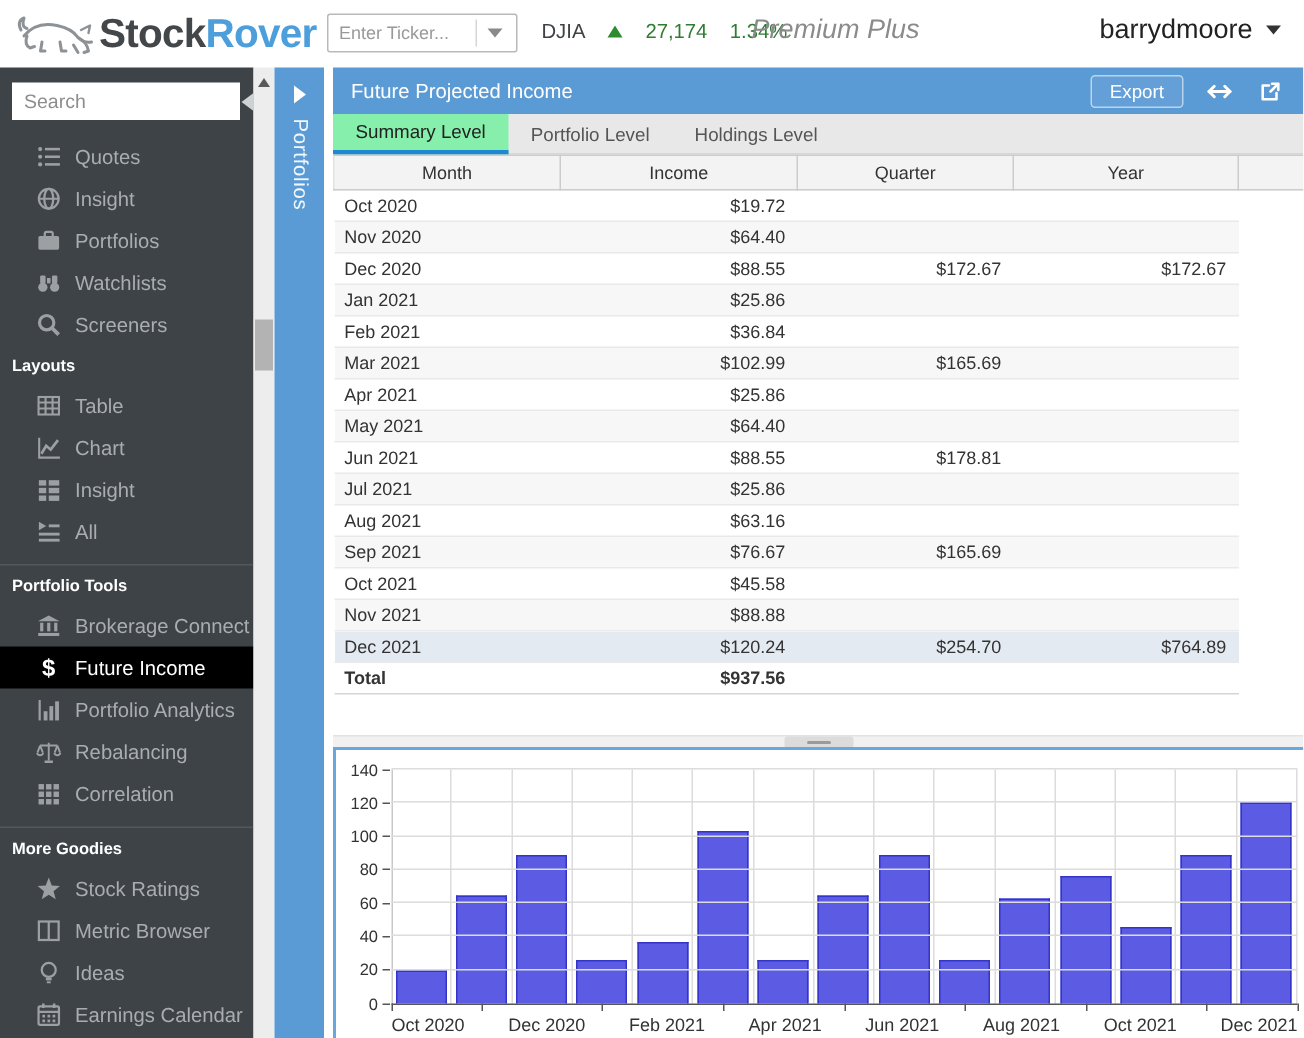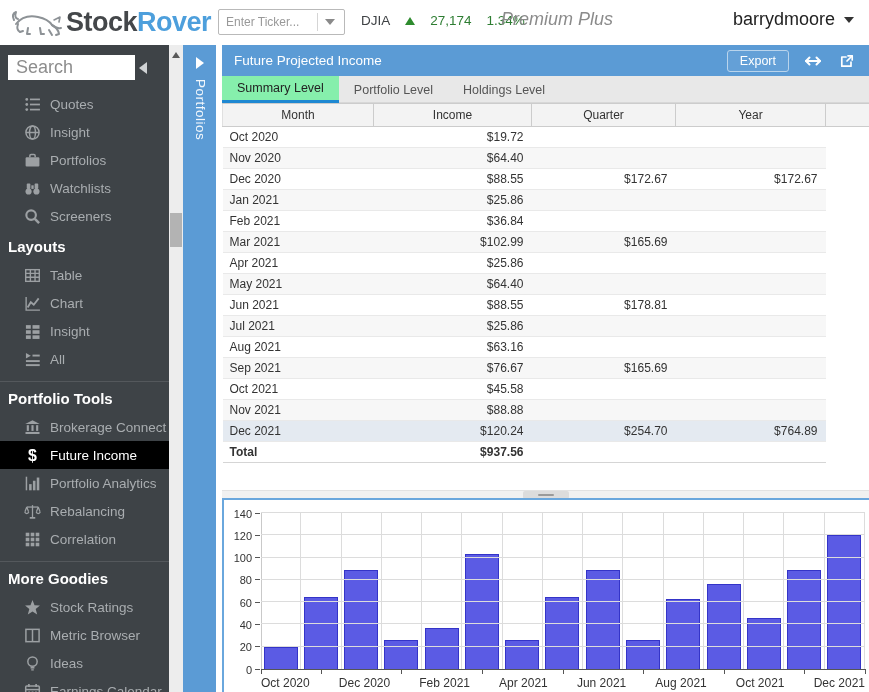--- a/index.html
+++ b/index.html
@@ -24,30 +24,30 @@
   .up-tri { width:0; height:0; border-left:5px solid transparent; border-right:5px solid transparent; border-bottom:8px solid #2e8b2e; display:inline-block; }
   .djia-val, .djia-pct { color:#2e7d32; }
   .plan { position:absolute; right:256px; top:9px; font-size:18px; font-style:italic; color:#8b8b8b; }
   .user { position:absolute; right:15px; top:9px; display:flex; align-items:center; cursor:pointer; }
   .user-name { font-size:18px; color:#222; }
   .user .caret-down { border-top-color:#333; margin-left:9px; }
 
   
   .sidebar { position:absolute; left:0; top:45px; width:169px; height:647px; background:#3e4347; color:#a9adb0; overflow:hidden; }
   .search-row { display:flex; align-items:center; padding:10px 0 6px 8px; }
-  .search-row input { width:127px; height:25px; border:none; outline:none; padding-left:8px; font-size:18px; color:#333; font-family:"Liberation Sans", sans-serif; }
+  .search-row input { width:152px; height:25px; border:none; outline:none; padding-left:8px; font-size:13px; color:#333; font-family:"Liberation Sans", sans-serif; }
   .search-row input::placeholder { color:#8d8d8d; }
   .collapse-btn { width:16px; height:25px; display:flex; align-items:center; justify-content:center; cursor:pointer; }
   .tri-left { width:0; height:0; border-top:6px solid transparent; border-bottom:6px solid transparent; border-right:8px solid #cfd2d4; }
   .nav { padding-top:4px; }
   .nav-item { display:flex; align-items:center; height:28px; padding-left:24px; font-size:13.5px; cursor:pointer; }
   .nav-item .ic { width:17px; height:17px; display:inline-flex; margin-right:9px; color:#9ca0a3; flex:none; }
   .nav-item.selected { background:#000; color:#fff; }
   .nav-item.selected .ic { color:#fff; }
-  .nav-header { font-size:15px; font-weight:bold; color:#fff; padding:8px 0 6px 8px; }
+  .nav-header { font-size:11px; font-weight:bold; color:#fff; padding:8px 0 6px 8px; }
   .nav-divider { border-top:1px solid #54585c; margin:8px 0 0 0; }
   .ic svg { width:100%; height:100%; }
 
   
   .side-scroll { position:absolute; left:169px; top:45px; width:14px; height:647px; background:#ededed; }
   .scroll-up { position:absolute; left:0; top:3px; width:14px; height:14px; display:flex; align-items:center; justify-content:center; cursor:pointer; }
   .scroll-up .tri-up { width:0; height:0; border-left:4px solid transparent; border-right:4px solid transparent; border-bottom:6px solid #5a5a5a; }
   .scroll-thumb { position:absolute; left:1px; top:168px; width:12px; height:34px; background:#b3b3b3; cursor:pointer; }
 
   

